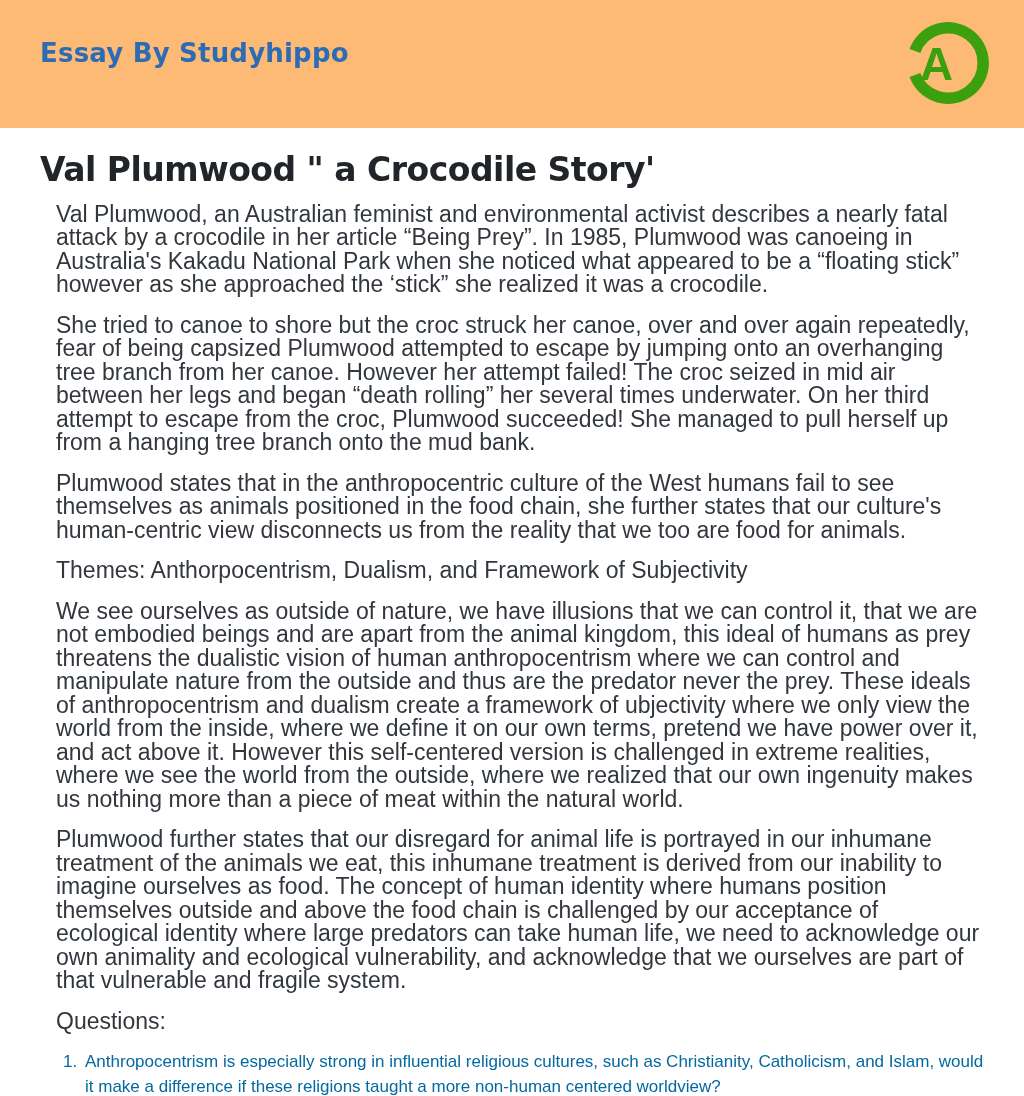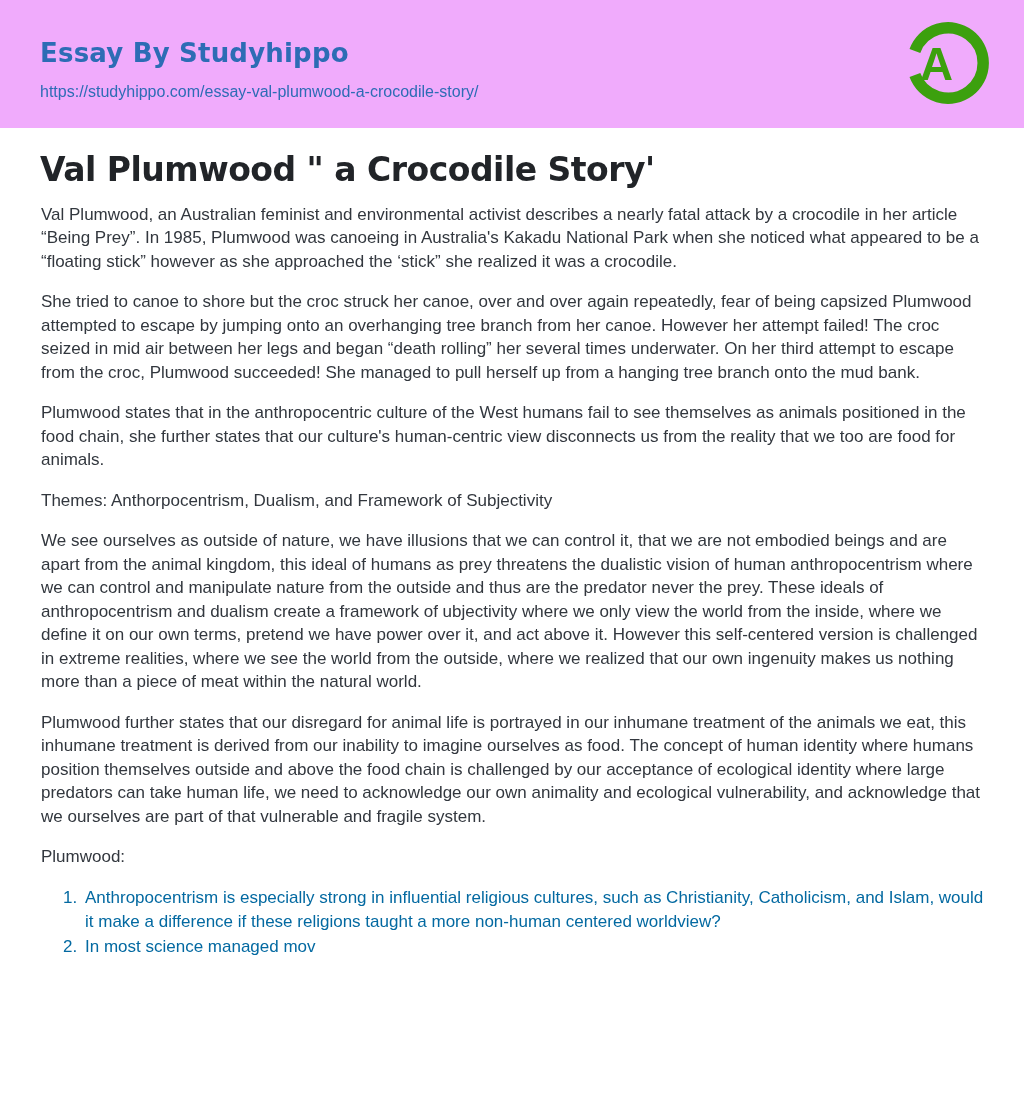--- a/index.html
+++ b/index.html
@@ -6,21 +6,21 @@
   html, body { background: #ffffff; }
   body {
     width: 1024px;
     min-height: 1096px;
     font-family: "Liberation Sans", sans-serif;
     color: #32373e;
     overflow-x: hidden;
   }
   .site-header {
     position: relative;
-    background: #f0abfc;
+    background: #fdba74;
     padding: 38px 40px 26px 40px;
     height: 128px;
   }
   .brand {
     font-family: "DejaVu Sans", "Liberation Sans", sans-serif;
     font-size: 26px;
     font-weight: 700;
     color: #2d6cb5;
     letter-spacing: 0.2px;
     margin-bottom: 15px;
@@ -44,57 +44,56 @@
   .essay-title {
     font-family: "DejaVu Sans", "Liberation Sans", sans-serif;
     font-size: 33px;
     font-weight: 800;
     color: #212428;
     letter-spacing: -0.5px;
     margin: 0 0 13px 0;
     line-height: 1.2;
   }
   .content p {
-    font-size: 17px;
+    font-size: 23px;
     line-height: 23.5px;
-    margin: 0 0 17px 1px;
+    margin: 0 0 17px 16px;
     color: #32373e;
   }
   .question-list {
     margin: 0 0 17px 0;
     padding-left: 42px;
   }
   .question-list li {
     font-size: 17px;
     line-height: 24.5px;
     color: #0369a1;
     padding-left: 3px;
   }
 </style>
 </head>
 <body>
 
 <header class="site-header">
   <div class="brand">Essay By Studyhippo</div>
-  <a class="source-url" href="#">https://studyhippo.com/essay-val-plumwood-a-crocodile-story/</a>
   <svg class="logo" viewBox="0 0 100 110" aria-hidden="true">
 
     <path d="M 12.4 41.3 A 40 40 0 1 1 12.4 68.7" fill="none" stroke="#3ca00e" stroke-width="13" stroke-linecap="butt" transform="rotate(0 50 55)"></path>
     <text x="37" y="74" font-family="Liberation Sans, sans-serif" font-size="52" font-weight="600" fill="#3ca00e" text-anchor="middle">A</text>
   </svg>
 </header>
 
 <main class="content">
   <h1 class="essay-title">Val Plumwood " a Crocodile Story'</h1>
 
   <p>Val Plumwood, an Australian feminist and environmental activist describes a nearly fatal attack by a crocodile in her article “Being Prey”. In 1985, Plumwood was canoeing in Australia's Kakadu National Park when she noticed what appeared to be a “floating stick” however as she approached the ‘stick” she realized it was a crocodile.</p>
   <p>She tried to canoe to shore but the croc struck her canoe, over and over again repeatedly, fear of being capsized Plumwood attempted to escape by jumping onto an overhanging tree branch from her canoe. However her attempt failed! The croc seized in mid air between her legs and began “death rolling” her several times underwater. On her third attempt to escape from the croc, Plumwood succeeded! She managed to pull herself up from a hanging tree branch onto the mud bank.</p>
   <p>Plumwood states that in the anthropocentric culture of the West humans fail to see themselves as animals positioned in the food chain, she further states that our culture's human-centric view disconnects us from the reality that we too are food for animals.</p>
   <p>Themes: Anthorpocentrism, Dualism, and Framework of Subjectivity</p>
   <p>We see ourselves as outside of nature, we have illusions that we can control it, that we are not embodied beings and are apart from the animal kingdom, this ideal of humans as prey threatens the dualistic vision of human anthropocentrism where we can control and manipulate nature from the outside and thus are the predator never the prey. These ideals of anthropocentrism and dualism create a framework of ubjectivity where we only view the world from the inside, where we define it on our own terms, pretend we have power over it, and act above it. However this self-centered version is challenged in extreme realities, where we see the world from the outside, where we realized that our own ingenuity makes us nothing more than a piece of meat within the natural world.</p>
   <p>Plumwood further states that our disregard for animal life is portrayed in our inhumane treatment of the animals we eat, this inhumane treatment is derived from our inability to imagine ourselves as food. The concept of human identity where humans position themselves outside and above the food chain is challenged by our acceptance of ecological identity where large predators can take human life, we need to acknowledge our own animality and ecological vulnerability, and acknowledge that we ourselves are part of that vulnerable and fragile system.</p>
-  <p>Plumwood:</p>
+  <p>Questions:</p>
 
   <ol class="question-list">
     <li>Anthropocentrism is especially strong in influential religious cultures, such as Christianity, Catholicism, and Islam, would it make a difference if these religions taught a more non-human centered worldview?</li>
     <li>In most science managed mov</li>
   </ol>
 </main>
 
 </body></html>

